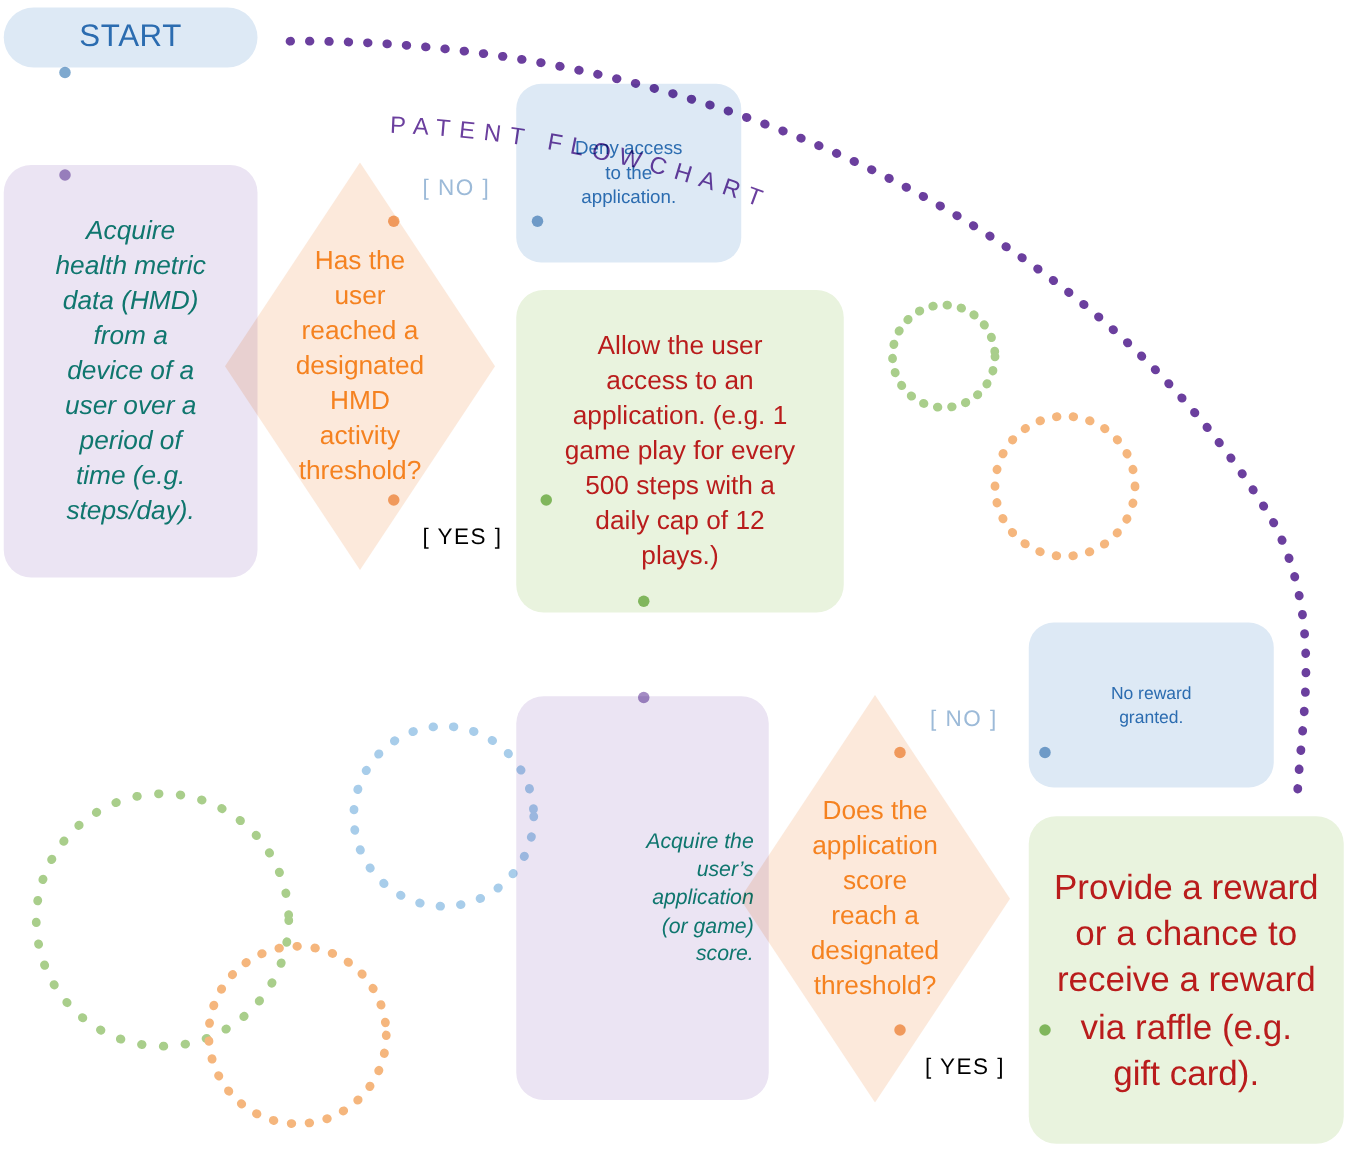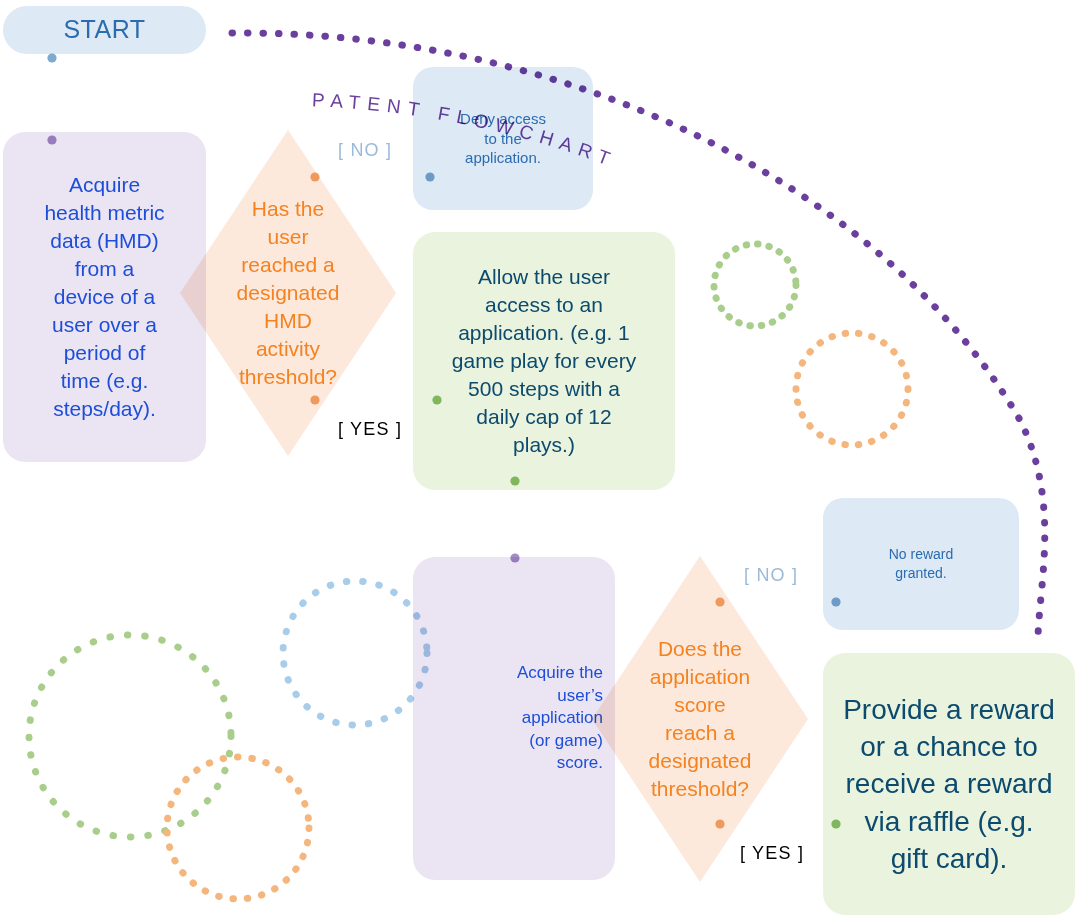--- a/index.html
+++ b/index.html
@@ -22,22 +22,22 @@
     box-sizing:border-box;
     display:flex;align-items:center;justify-content:center;
     text-align:center;
     line-height:1.33;
     white-space:pre-line;
     mix-blend-mode:multiply;
   }
   .node span{display:block;width:100%;}
 
   .n-blue{background:#dde9f5;color:#2b6cb0;}
-  .n-purple{background:#ebe4f3;color:#1d4ed8;}
-  .n-green{background:#e9f3de;color:#0c4a6e;}
+  .n-purple{background:#ebe4f3;color:#0f766e;font-style:italic;}
+  .n-green{background:#e9f3de;color:#b91c1c;}
 
   .start{
     left:3px;top:6px;width:203px;height:48px;
     border-radius:26px;
     font-size:25px;letter-spacing:.5px;
   }
   .box-acquire-hmd{
     left:3px;top:132px;width:203px;height:330px;
     border-radius:22px;font-size:21px;padding:0 12px;
   }

